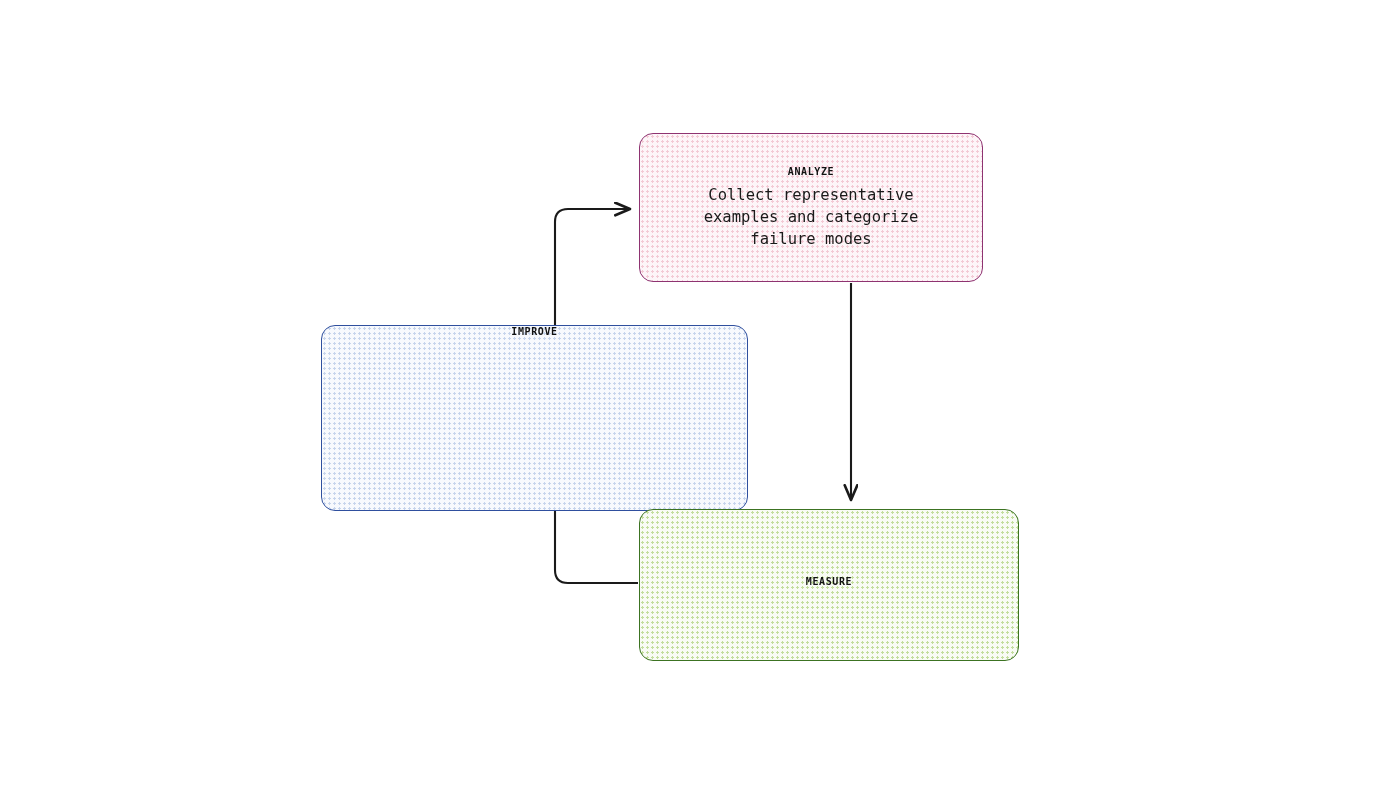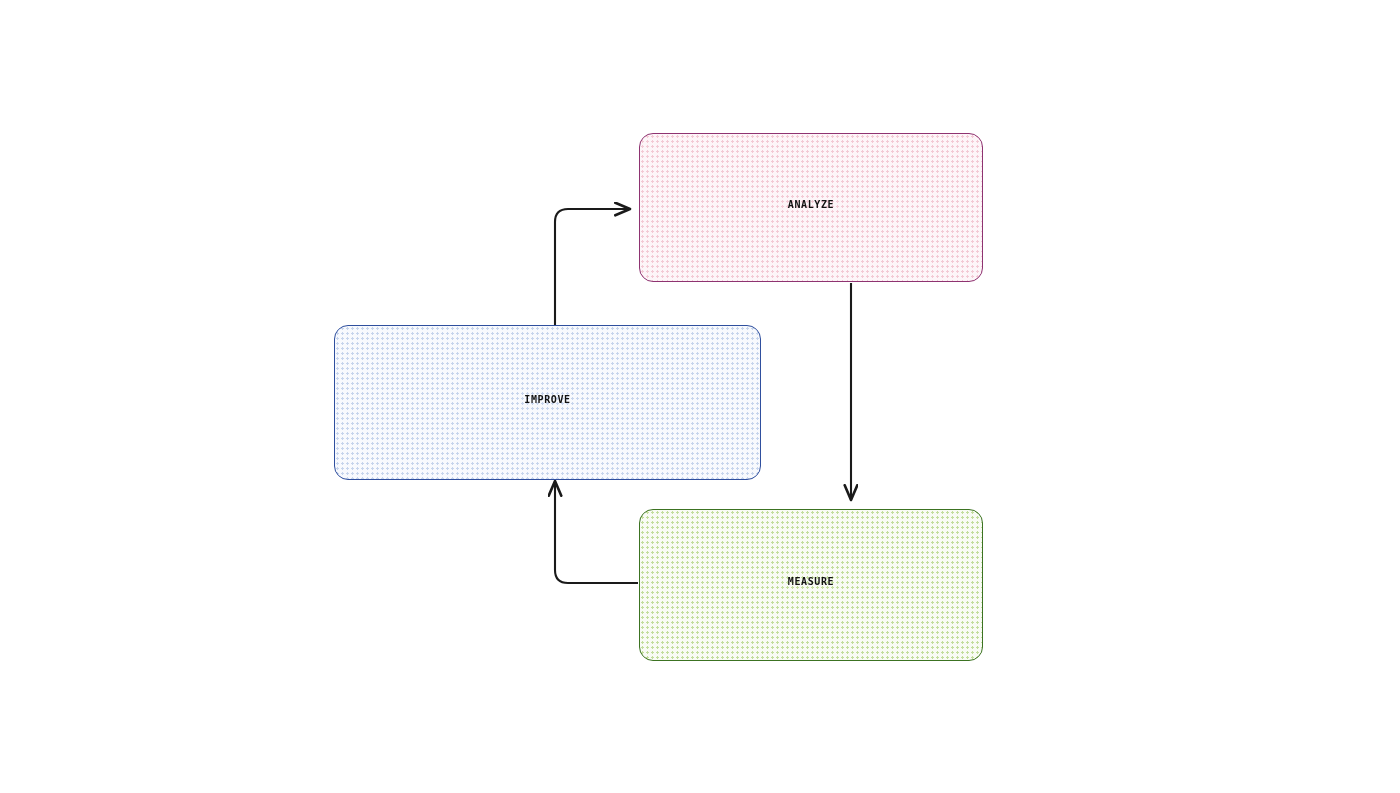--- a/index.html
+++ b/index.html
@@ -77,37 +77,38 @@
     border: 1.7px solid #8e3371;
     background-color: #fdf5f8;
     background-image:
       radial-gradient(#f3c9d4 1.15px, transparent 1.2px);
     background-size: 5px 5px;
     background-position: 0 0;
   }
 
   
   #node-improve {
-    left: 334px;
+    left: 321px;
     top: 325px;
     width: 427px;
-    height: 155px;
+    height: 186px;
     border: 1.7px solid #2f4f9e;
     background-color: #f7f9fd;
     background-image:
       radial-gradient(#c6d4ec 1.15px, transparent 1.2px);
     background-size: 5px 5px;
     background-position: 0 0;
+    justify-content: space-between;
   }
 
   
   #node-measure {
     left: 639px;
     top: 509px;
-    width: 344px;
+    width: 380px;
     height: 152px;
     border: 1.7px solid #3c7322;
     background-color: #f8fbf4;
     background-image:
       radial-gradient(#c2dd9c 1.2px, transparent 1.25px);
     background-size: 5px 5px;
     background-position: 0 0;
   }
 </style>
 </head>
@@ -124,20 +125,23 @@
 
     <path id="edge-improve-analyze" d="M 555 325 L 555 222 Q 555 209 568 209 L 630 209" fill="none" stroke="#1a1a1a" stroke-width="2.1" stroke-linecap="butt" marker-end="url(#arrowhead-open)"></path>
 
     <path id="edge-analyze-measure" d="M 851 283 L 851 500" fill="none" stroke="#1a1a1a" stroke-width="2.1" stroke-linecap="butt" marker-end="url(#arrowhead-open)"></path>
 
     <path id="edge-measure-improve" d="M 638 583 L 568 583 Q 555 583 555 570 L 555 481" fill="none" stroke="#1a1a1a" stroke-width="2.1" stroke-linecap="butt" marker-end="url(#arrowhead-open)"></path>
   </svg>
 
   <div class="node" id="node-analyze">
     <div class="node-title">ANALYZE</div>
+    <div class="node-desc">Collect representative
+examples and categorize
+failure modes</div>
   </div>
 
   <div class="node" id="node-improve">
     <div class="node-title">IMPROVE</div>
   </div>
 
   <div class="node" id="node-measure">
     <div class="node-title">MEASURE</div>
   </div>
 

